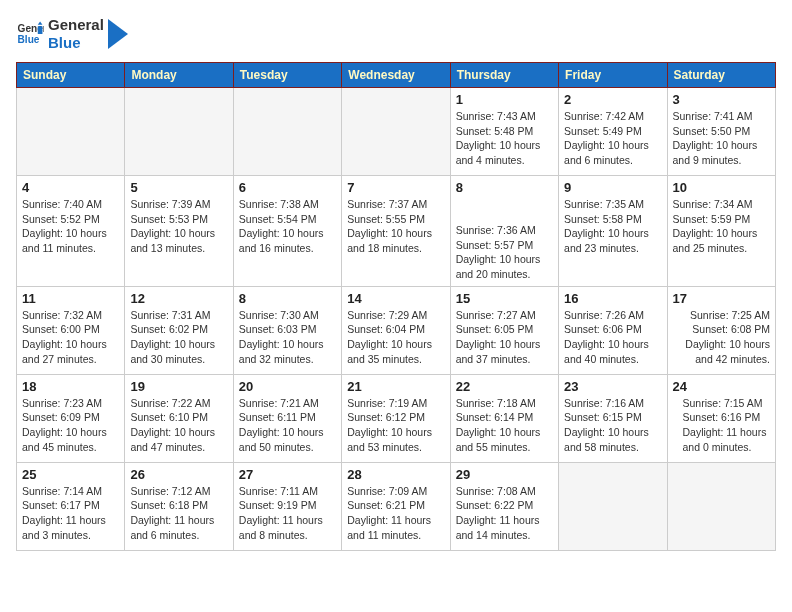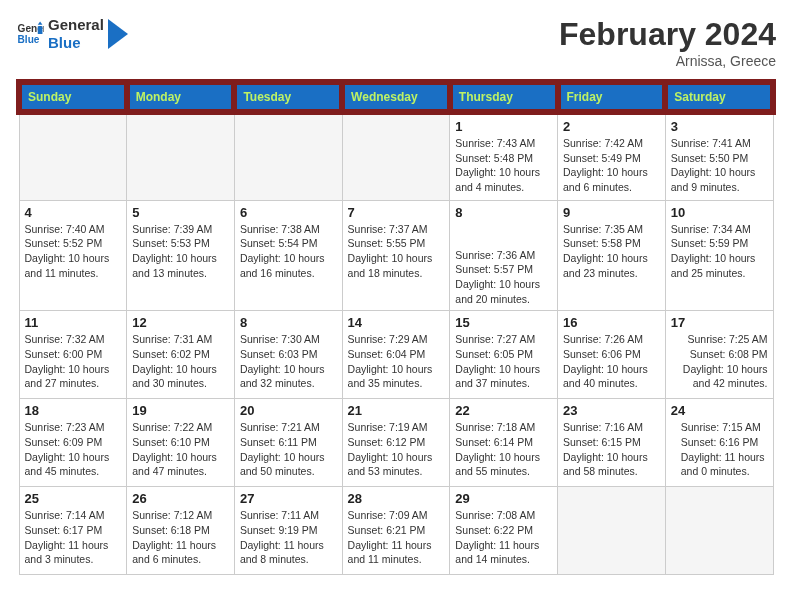--- a/index.html
+++ b/index.html
@@ -37,26 +37,26 @@
       font-size: 14px;
       color: #555;
     }
     .calendar {
       width: 100%;
       border-collapse: collapse;
       font-size: 11px;
     }
     .calendar th {
       background: #1a6fc4;
-      color: #bef264;
+      color: #fef9c3;
       padding: 5px 6px;
       text-align: left;
       font-size: 12px;
       font-weight: bold;
-      border: 6px solid #7f1d1d;
+      border: 1px solid #7f1d1d;
     }
     .calendar td {
       vertical-align: top;
       border: 1px solid #ccc;
       padding: 4px 5px;
       width: calc(100% / 7);
       min-height: 80px;
       background: #fff;
     }
     .calendar td.empty {
@@ -89,24 +89,20 @@
       <polygon points="28,6 34,6 31,2" fill="#1a6fc4"></polygon>
     </svg>
     <div>
       <div style="font-size:15px;font-weight:bold;color:#333;line-height:1.2">General</div>
       <div style="font-size:15px;font-weight:bold;color:#1a6fc4;line-height:1.2">Blue</div>
     </div>
     <svg width="20" height="30" viewBox="0 0 20 30">
       <polygon points="0,0 20,15 0,30" fill="#1a6fc4"></polygon>
     </svg>
   </div>
-  <div class="title-block">
-    <div class="month-title">February 2024</div>
-    <div class="location">Arnissa, Greece</div>
-  </div>
 </div>
 
 <table class="calendar">
   <thead>
     <tr>
     <th>Sunday</th>
         <th>Monday</th>
         <th>Tuesday</th>
         <th>Wednesday</th>
         <th>Thursday</th>

